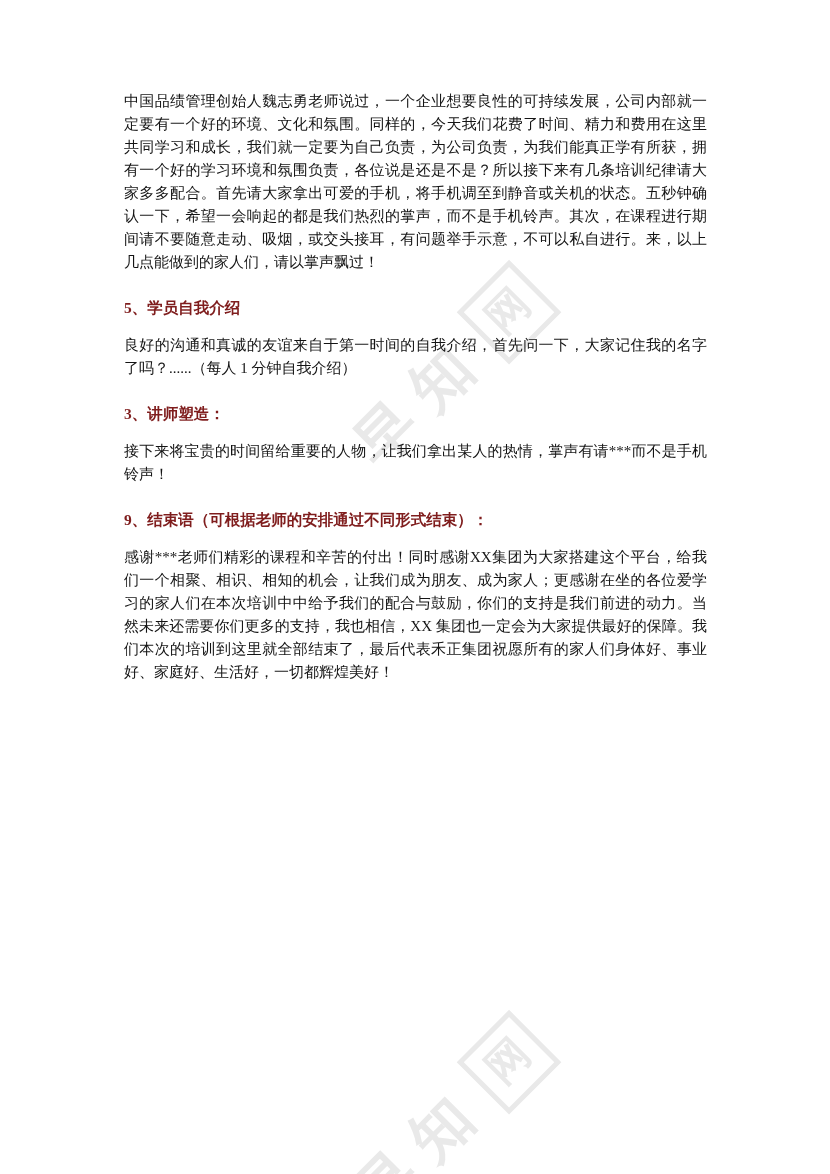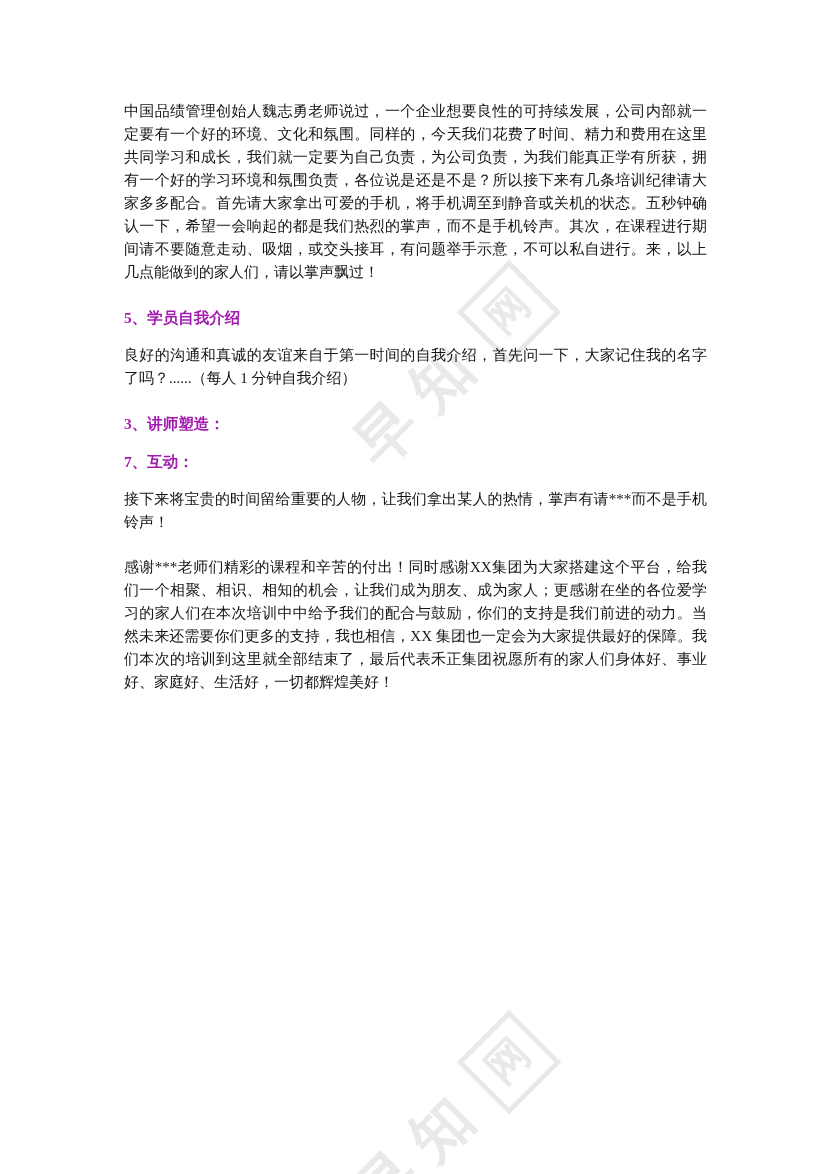--- a/index.html
+++ b/index.html
@@ -7,35 +7,35 @@
     position: relative;
     width: 830px;
     height: 1174px;
     background: #ffffff;
     overflow: hidden;
     font-family: "Liberation Serif", "DejaVu Serif", serif;
   }
   .content {
     position: absolute;
     left: 124px;
-    top: 100px;
+    top: 90px;
     width: 583px;
     z-index: 2;
     color: #141414;
     font-size: 15px;
     line-height: 23px;
     text-align: justify;
   }
   .para { margin: 0 0 22px 0; }
   .heading {
     margin: 0 0 15px 0;
     font-size: 15.5px;
     line-height: 23px;
     font-weight: bold;
-    color: #a21caf;
+    color: #7f1d1d;
     text-align: left;
   }
   .watermark {
     position: absolute;
     z-index: 1;
     transform: rotate(-45deg);
     white-space: nowrap;
     font-weight: bold;
     pointer-events: none;
     user-select: none;
@@ -70,18 +70,18 @@
 
   <div class="watermark wm-2" style="color: rgb(233, 233, 233);">
     <span class="wm-text">早知</span><span class="wm-logo">网</span>
   </div>
 
   <div class="content">
     <p class="para">中国品绩管理创始人魏志勇老师说过，一个企业想要良性的可持续发展，公司内部就一定要有一个好的环境、文化和氛围。同样的，今天我们花费了时间、精力和费用在这里共同学习和成长，我们就一定要为自己负责，为公司负责，为我们能真正学有所获，拥有一个好的学习环境和氛围负责，各位说是还是不是？所以接下来有几条培训纪律请大家多多配合。首先请大家拿出可爱的手机，将手机调至到静音或关机的状态。五秒钟确认一下，希望一会响起的都是我们热烈的掌声，而不是手机铃声。其次，在课程进行期间请不要随意走动、吸烟，或交头接耳，有问题举手示意，不可以私自进行。来，以上几点能做到的家人们，请以掌声飘过！</p>
     <h3 class="heading">5、学员自我介绍</h3>
     <p class="para">良好的沟通和真诚的友谊来自于第一时间的自我介绍，首先问一下，大家记住我的名字了吗？......（每人 1 分钟自我介绍）</p>
     <h3 class="heading">3、讲师塑造：</h3>
-    <h3 class="heading">7、互动：</h3>
     <p class="para">接下来将宝贵的时间留给重要的人物，让我们拿出某人的热情，掌声有请***而不是手机铃声！</p>
+    <h3 class="heading">9、结束语（可根据老师的安排通过不同形式结束）：</h3>
     <p class="para">感谢***老师们精彩的课程和辛苦的付出！同时感谢XX集团为大家搭建这个平台，给我们一个相聚、相识、相知的机会，让我们成为朋友、成为家人；更感谢在坐的各位爱学习的家人们在本次培训中中给予我们的配合与鼓励，你们的支持是我们前进的动力。当然未来还需要你们更多的支持，我也相信，XX 集团也一定会为大家提供最好的保障。我们本次的培训到这里就全部结束了，最后代表禾正集团祝愿所有的家人们身体好、事业好、家庭好、生活好，一切都辉煌美好！</p>
   </div>
 
 </div>
 
 </body></html>

